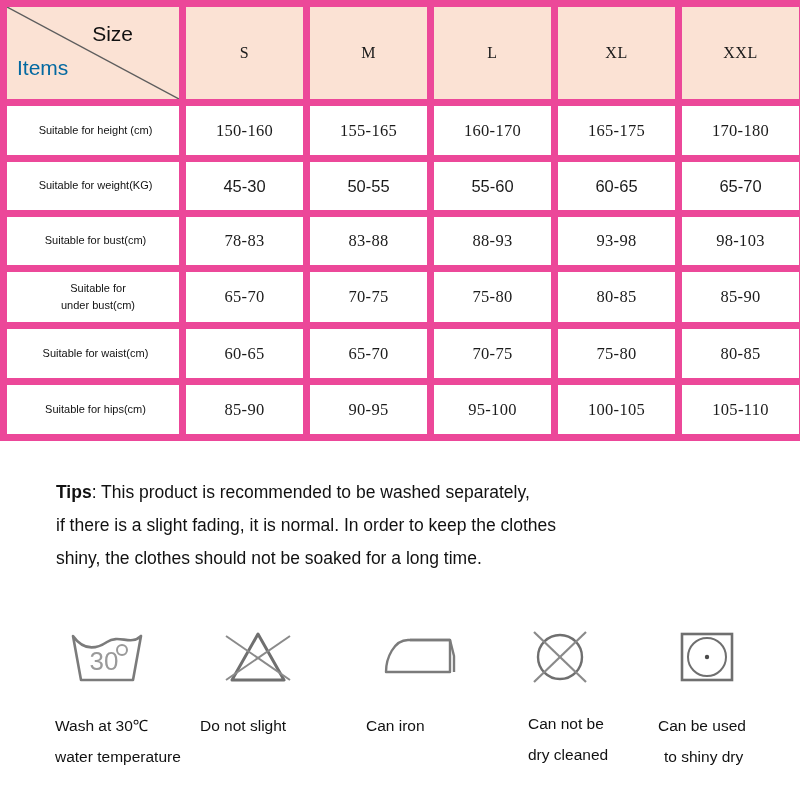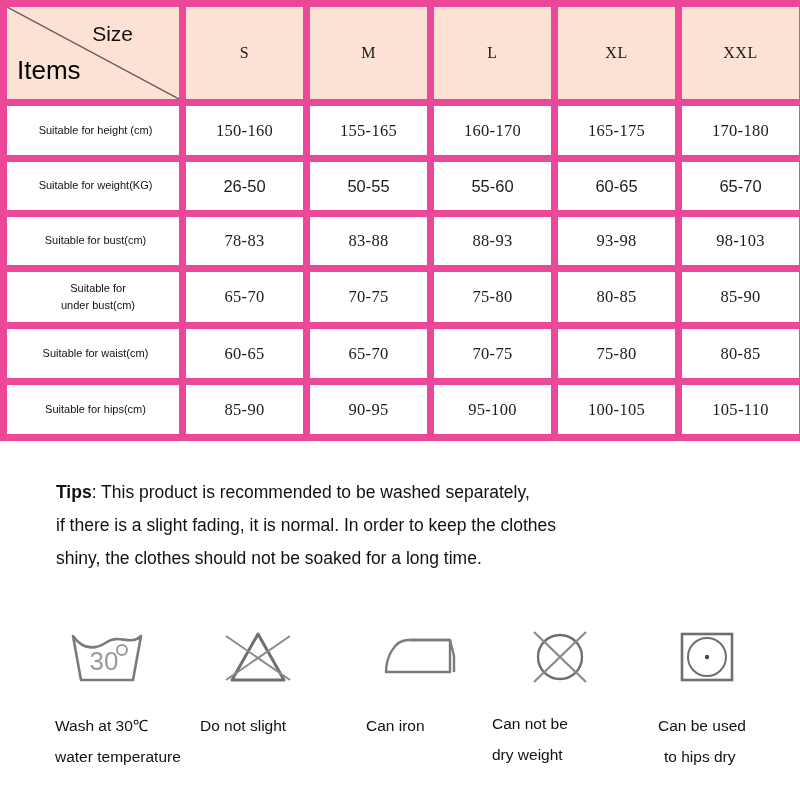--- a/index.html
+++ b/index.html
@@ -60,23 +60,23 @@
     right: 46px;
     top: 16px;
     font-size: 21px;
     line-height: 1;
     color: #111;
   }
   .corner-cell .lbl-items {
     position: absolute;
     left: 10px;
     top: 50px;
-    font-size: 26px;
+    font-size: 21px;
     line-height: 1;
-    color: #000000;
+    color: #0369a1;
   }
 
   .size-head-label {
     font-family: "Liberation Serif", serif;
     font-size: 16px;
     letter-spacing: 0.5px;
     color: #1a1a1a;
   }
 
   .row-label {
@@ -148,21 +148,21 @@
   .care-1 .glyph { margin-left: 10px; }
   .care-1 .caption { margin-top: 22px; }
   .care-2 { left: 200px; }
   .care-2 .glyph { margin-left: 18px; }
   .care-2 .caption { margin-top: 22px; }
   .care-3 { left: 366px; }
   .care-3 .glyph { margin-left: 12px; }
   .care-3 .caption { margin-top: 22px; }
   .care-4 { left: 492px; }
   .care-4 .glyph { margin-left: 28px; }
-  .care-4 .caption { margin-top: 20px; }
+  .care-4 .caption { margin-top: 20px; margin-left: 36px; }
   .care-5 { left: 658px; }
   .care-5 .glyph { margin-left: 12px; }
   .care-5 .caption { margin-top: 22px; }
   .care-4 .caption, .care-5 .caption { }
   .cap-l2 { display: block; }
   .care-5 .cap-l2 { padding-left: 6px; }
   .care-4 .cap-l2 { padding-left: 0; }
 </style>
 </head>
 <body>
@@ -196,21 +196,21 @@
       <td class="row-label">Suitable for height (cm)</td>
       <td class="cell-val">150-160</td>
       <td class="cell-val">155-165</td>
       <td class="cell-val">160-170</td>
       <td class="cell-val">165-175</td>
       <td class="cell-val">170-180</td>
     </tr>
 
     <tr class="r-w">
       <td class="row-label">Suitable for weight(KG)</td>
-      <td class="cell-val sans">26-50</td>
+      <td class="cell-val sans">45-30</td>
       <td class="cell-val sans">50-55</td>
       <td class="cell-val sans">55-60</td>
       <td class="cell-val sans">60-65</td>
       <td class="cell-val sans">65-70</td>
     </tr>
 
     <tr class="r-b">
       <td class="row-label">Suitable for bust(cm)</td>
       <td class="cell-val">78-83</td>
       <td class="cell-val">83-88</td>
@@ -296,29 +296,29 @@
   </div>
 
   <div class="care-item care-4">
     <svg class="glyph" width="80" height="62" viewBox="0 0 80 62">
       <circle cx="40" cy="31" r="22" fill="none" stroke="#6f6f6f" stroke-width="2.4"></circle>
       <line x1="14" y1="6" x2="66" y2="56" stroke="#8a8a8a" stroke-width="2.2"></line>
       <line x1="66" y1="6" x2="14" y2="56" stroke="#8a8a8a" stroke-width="2.2"></line>
     </svg>
     <div class="caption">
       <span>Can not be</span>
-      <span class="cap-l2">dry weight</span>
+      <span class="cap-l2">dry cleaned</span>
     </div>
   </div>
 
   <div class="care-item care-5">
     <svg class="glyph" width="76" height="62" viewBox="0 0 76 62">
       <rect x="12" y="8" width="50" height="46" fill="none" stroke="#6f6f6f" stroke-width="2.6"></rect>
       <circle cx="37" cy="31" r="19" fill="none" stroke="#6f6f6f" stroke-width="2"></circle>
       <circle cx="37" cy="31" r="2.2" fill="#4a4a4a"></circle>
     </svg>
     <div class="caption">
       <span>Can be used</span>
-      <span class="cap-l2">to hips dry</span>
+      <span class="cap-l2">to shiny dry</span>
     </div>
   </div>
 
 </div>
 
 </body></html>

